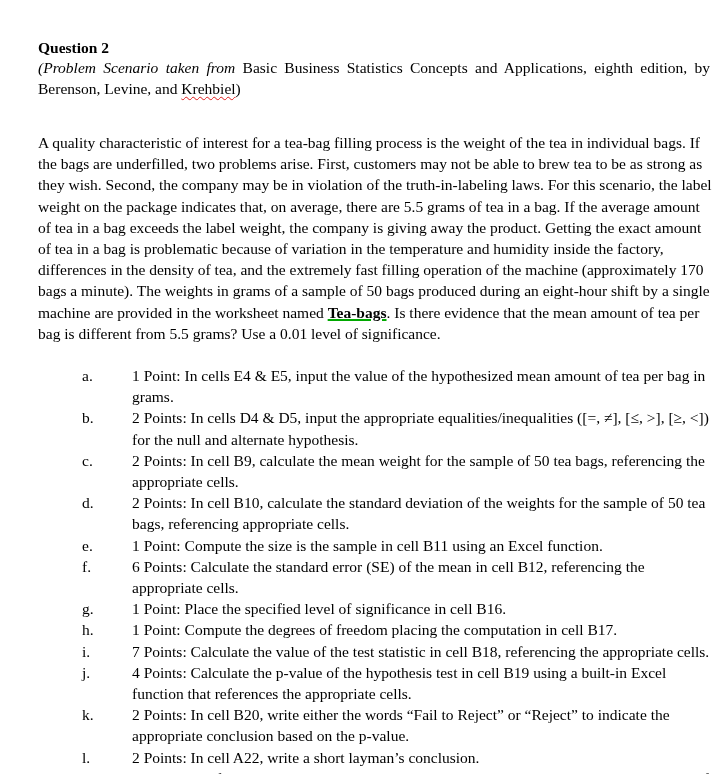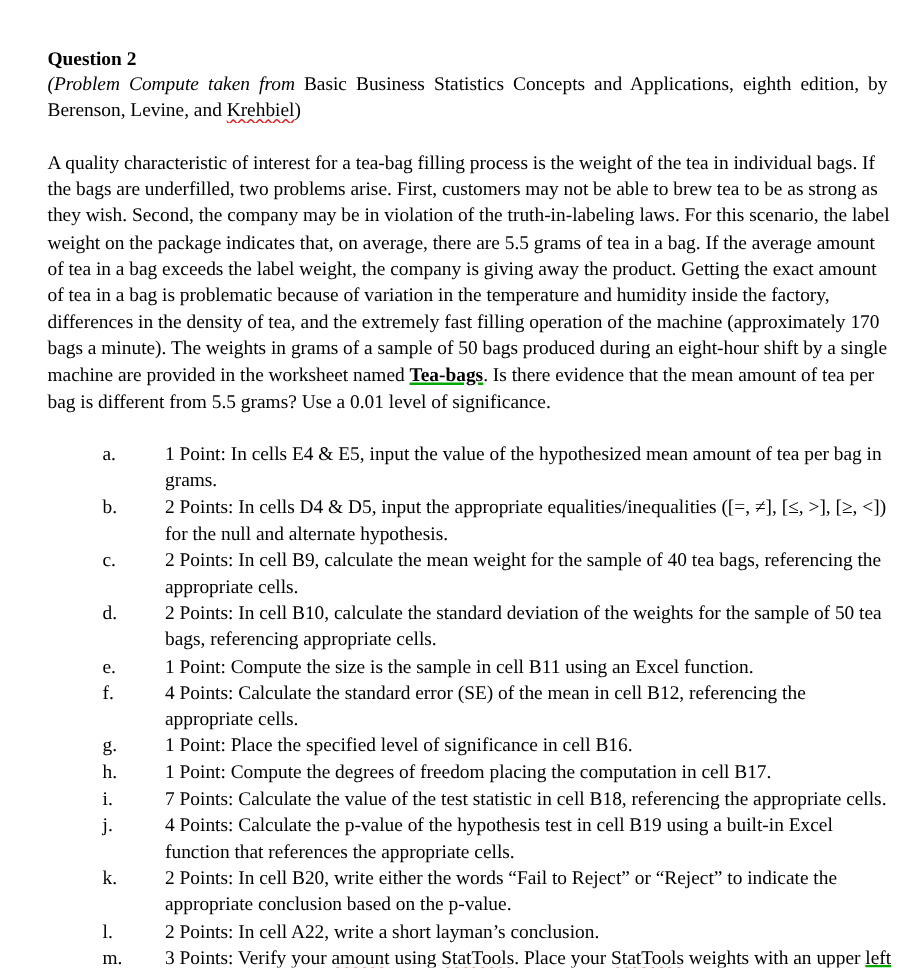--- a/index.html
+++ b/index.html
@@ -37,21 +37,21 @@
     margin: 0;
     text-align: justify;
     text-justify: inter-word;
     width: 672px;
   }
   .attribution .italic { font-style: italic; }
 
   .intro {
     font-size: 15.5px;
     line-height: 21.2px;
-    margin: 21px 0 0 0;
+    margin: 33px 0 0 0;
     text-align: left;
     width: 674px;
   }
 
   .bold-underline {
     font-weight: bold;
     text-decoration: underline;
     text-decoration-color: #00a800;
     text-decoration-thickness: 2px;
     text-underline-offset: 1px;
@@ -98,51 +98,51 @@
   .task-text { display: block; }
 </style>
 </head>
 <body>
 
 <div class="page">
 
   <h1 class="q-title">Question 2</h1>
 
   <p class="attribution">
-    <span class="italic">(Problem Compute taken from</span><span> Basic Business Statistics Concepts and Applications, eighth edition, by Berenson, Levine, and </span><span class="sp-red">Krehbiel</span><span>)</span>
+    <span class="italic">(Problem Scenario taken from</span><span> Basic Business Statistics Concepts and Applications, eighth edition, by Berenson, Levine, and </span><span class="sp-red">Krehbiel</span><span>)</span>
   </p>
 
   <p class="intro">
     <span>A quality characteristic of interest for a tea-bag filling process is the weight of the tea in individual bags.  If the bags are underfilled, two problems arise.  First, customers may not be able to brew tea to be as strong as they wish.  Second, the company may be in violation of the truth-in-labeling laws.  For this scenario, the label weight on the package indicates that, on average, there are 5.5 grams of tea in a bag.  If the average amount of tea in a bag exceeds the label weight, the company is giving away the product.  Getting the exact amount of tea in a bag is problematic because of variation in the temperature and humidity inside the factory, differences in the density of tea, and the extremely fast filling operation of the machine (approximately 170 bags a minute).  The weights in grams of a sample of 50 bags produced during an eight-hour shift by a single machine are provided in the worksheet named </span><span class="bold-underline">Tea-bags</span><span>.  Is there evidence that the mean amount of tea per bag is different from 5.5 grams?  Use a 0.01 level of significance.</span>
   </p>
 
   <ul class="task-list">
       <li class="task-item">
         <span class="task-marker">a.</span>
         <span class="task-text">1 Point: In cells E4 &amp; E5, input the value of the hypothesized mean amount of tea per bag in grams.</span>
       </li>
       <li class="task-item">
         <span class="task-marker">b.</span>
         <span class="task-text">2 Points: In cells D4 &amp; D5, input the appropriate equalities/inequalities ([=, ≠], [≤, &gt;], [≥, &lt;]) for the null and alternate hypothesis.</span>
       </li>
       <li class="task-item">
         <span class="task-marker">c.</span>
-        <span class="task-text">2 Points: In cell B9, calculate the mean weight for the sample of 40 tea bags, referencing the appropriate cells.</span>
+        <span class="task-text">2 Points: In cell B9, calculate the mean weight for the sample of 50 tea bags, referencing the appropriate cells.</span>
       </li>
       <li class="task-item">
         <span class="task-marker">d.</span>
         <span class="task-text">2 Points:  In cell B10, calculate the standard deviation of the weights for the sample of 50 tea bags, referencing appropriate cells.</span>
       </li>
       <li class="task-item">
         <span class="task-marker">e.</span>
         <span class="task-text">1 Point:  Compute the size is the sample in cell B11 using an Excel function.</span>
       </li>
       <li class="task-item">
         <span class="task-marker">f.</span>
-        <span class="task-text">4 Points: Calculate the standard error (SE) of the mean in cell B12, referencing the appropriate cells.</span>
+        <span class="task-text">6 Points: Calculate the standard error (SE) of the mean in cell B12, referencing the appropriate cells.</span>
       </li>
       <li class="task-item">
         <span class="task-marker">g.</span>
         <span class="task-text">1 Point:  Place the specified level of significance in cell B16.</span>
       </li>
       <li class="task-item">
         <span class="task-marker">h.</span>
         <span class="task-text">1 Point:  Compute the degrees of freedom placing the computation in cell B17.</span>
       </li>
       <li class="task-item">

